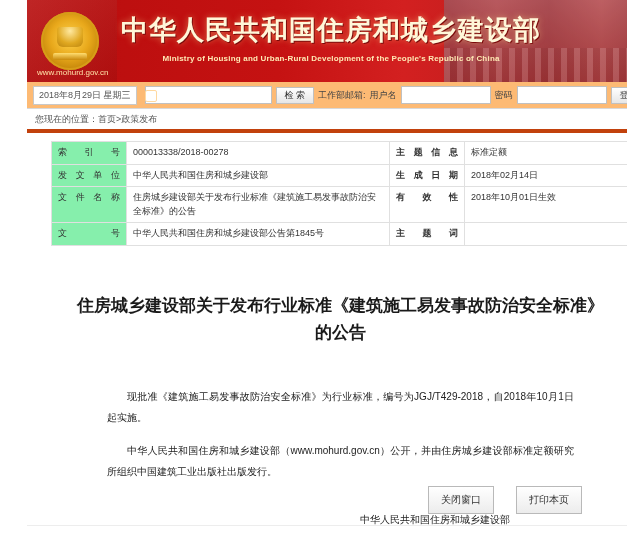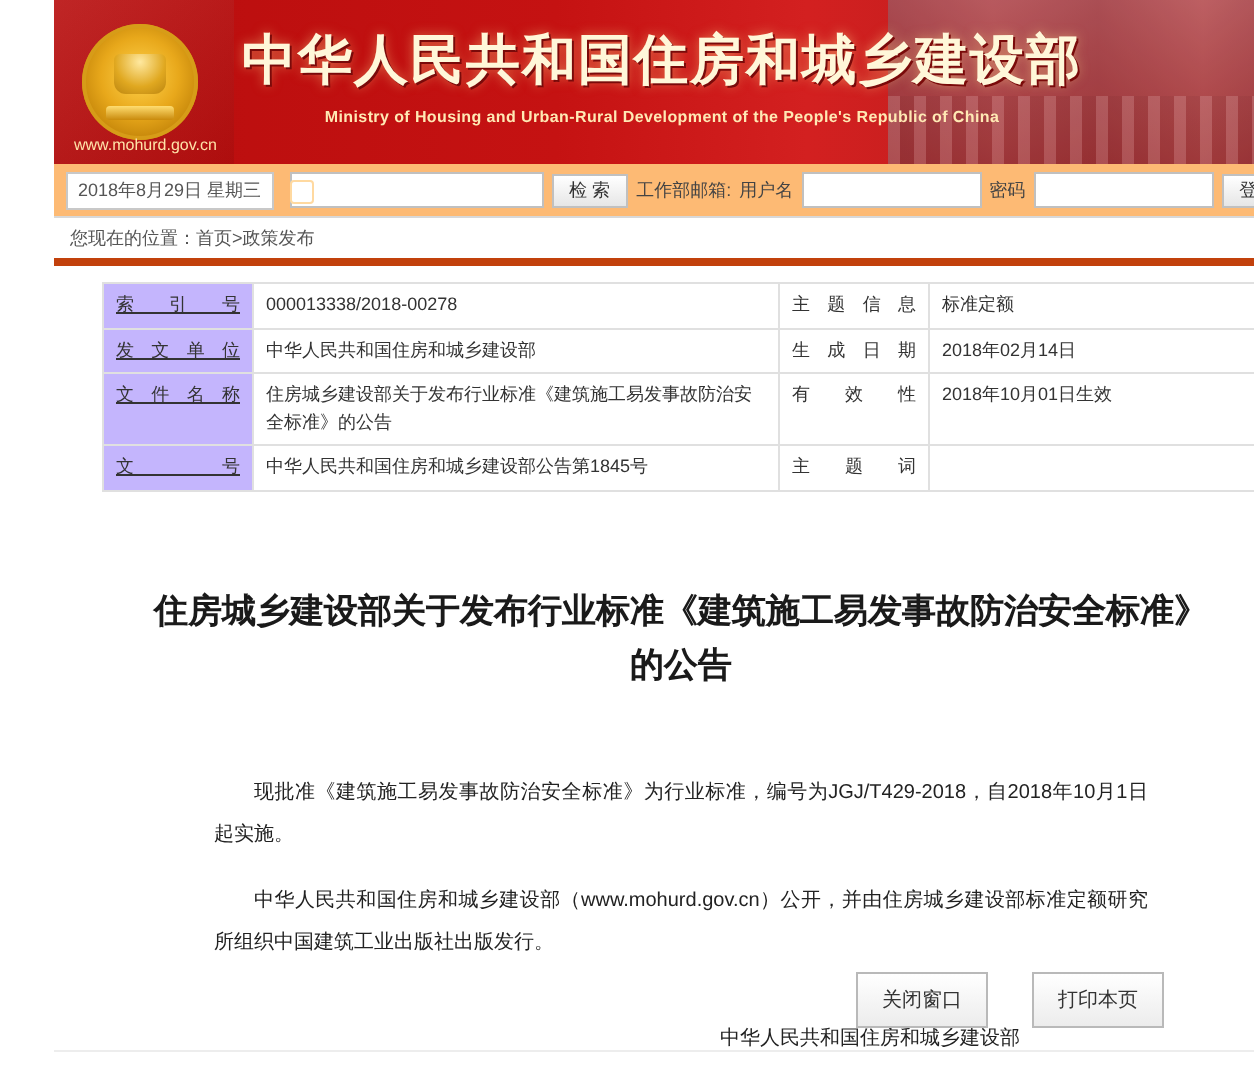--- a/index.html
+++ b/index.html
@@ -218,26 +218,25 @@
     border: 1px solid #e0e0e0;
     padding: 4px 6px;
     vertical-align: top;
     line-height: 1.5;
   }
   td.lbl {
     width: 62px;
     text-align: justify;
     text-align-last: justify;
     color: #333;
-    background: #c4b5fd;
-    white-space: nowrap;
-    text-decoration: underline;
+    background: #86efac;
+    white-space: nowrap;
   }
   td.val { width: 250px; }
-  td.lbl2 { width: 62px; text-align: justify; text-align-last: justify; white-space: nowrap; }
+  td.lbl2 { width: 62px; text-align: justify; text-align-last: justify; white-space: nowrap; font-weight: bold; }
   td.val2 { }
 
   
   .doc-title {
     margin: 46px 18px 40px 18px;
     text-align: center;
     font-family: "Liberation Serif", serif;
     font-size: 17px;
     font-weight: bold;
     color: #1a1a1a;

